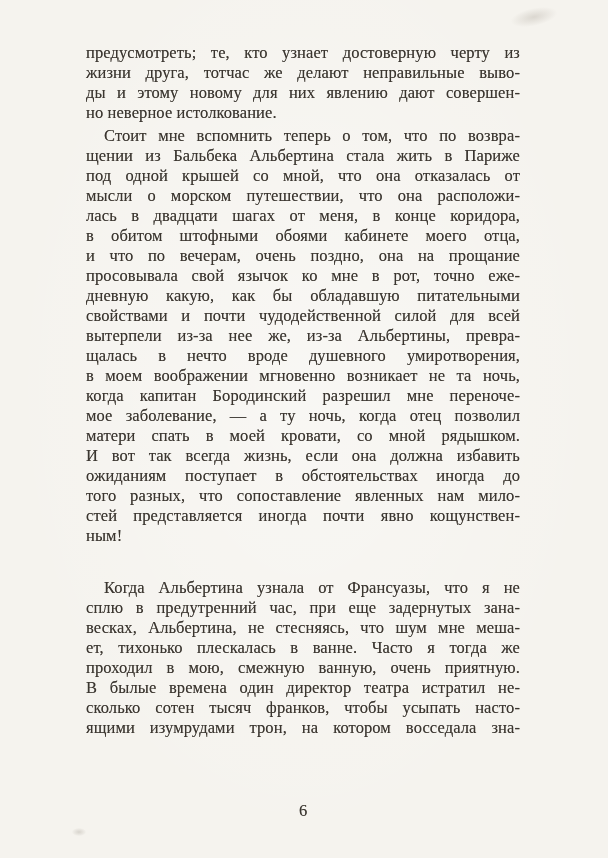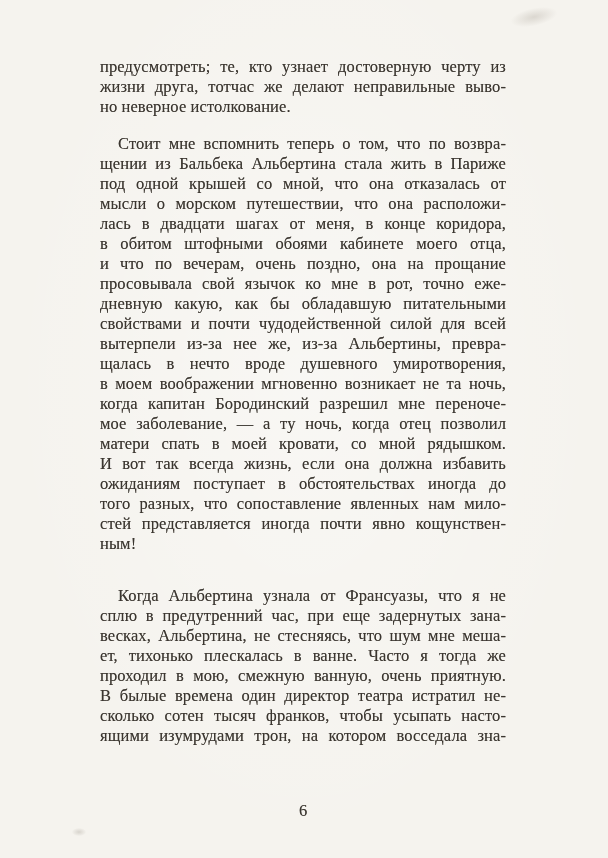--- a/index.html
+++ b/index.html
@@ -24,21 +24,21 @@
   .text-block {
     position: absolute;
     left: 83px;
     top: 40px;
     width: 440px;
     font-size: 16.5px;
     line-height: 20px;
     letter-spacing: 0.1px;
     text-shadow: 0 0 0.5px rgba(59, 54, 48, 0.55);
   }
-  .paragraph { margin: 17px; }
+  .paragraph { margin: 3px; }
   .paragraph.gap-before { margin-top: 32px; }
   .line {
     text-align: justify;
     text-align-last: justify;
     text-justify: inter-word;
   }
   .line.left-last { text-align-last: left; }
   .line.indent { text-indent: 18px; }
   .page-number {
     position: absolute;
@@ -74,20 +74,21 @@
 </head>
 <body>
 
 <div class="page">
   <div class="scan-smudge smudge-top"></div>
   <div class="scan-smudge smudge-bottom"></div>
   <div class="text-block">
       <div class="paragraph">
         <div class="line">предусмотреть; те, кто узнает достоверную черту из</div>
         <div class="line">жизни друга, тотчас же делают неправильные выво-</div>
+        <div class="line">ды и этому новому для них явлению дают совершен-</div>
         <div class="line left-last">но неверное истолкование.</div>
       </div>
       <div class="paragraph">
         <div class="line indent">Стоит мне вспомнить теперь о том, что по возвра-</div>
         <div class="line">щении из Бальбека Альбертина стала жить в Париже</div>
         <div class="line">под одной крышей со мной, что она отказалась от</div>
         <div class="line">мысли о морском путешествии, что она расположи-</div>
         <div class="line">лась в двадцати шагах от меня, в конце коридора,</div>
         <div class="line">в обитом штофными обоями кабинете моего отца,</div>
         <div class="line">и что по вечерам, очень поздно, она на прощание</div>

